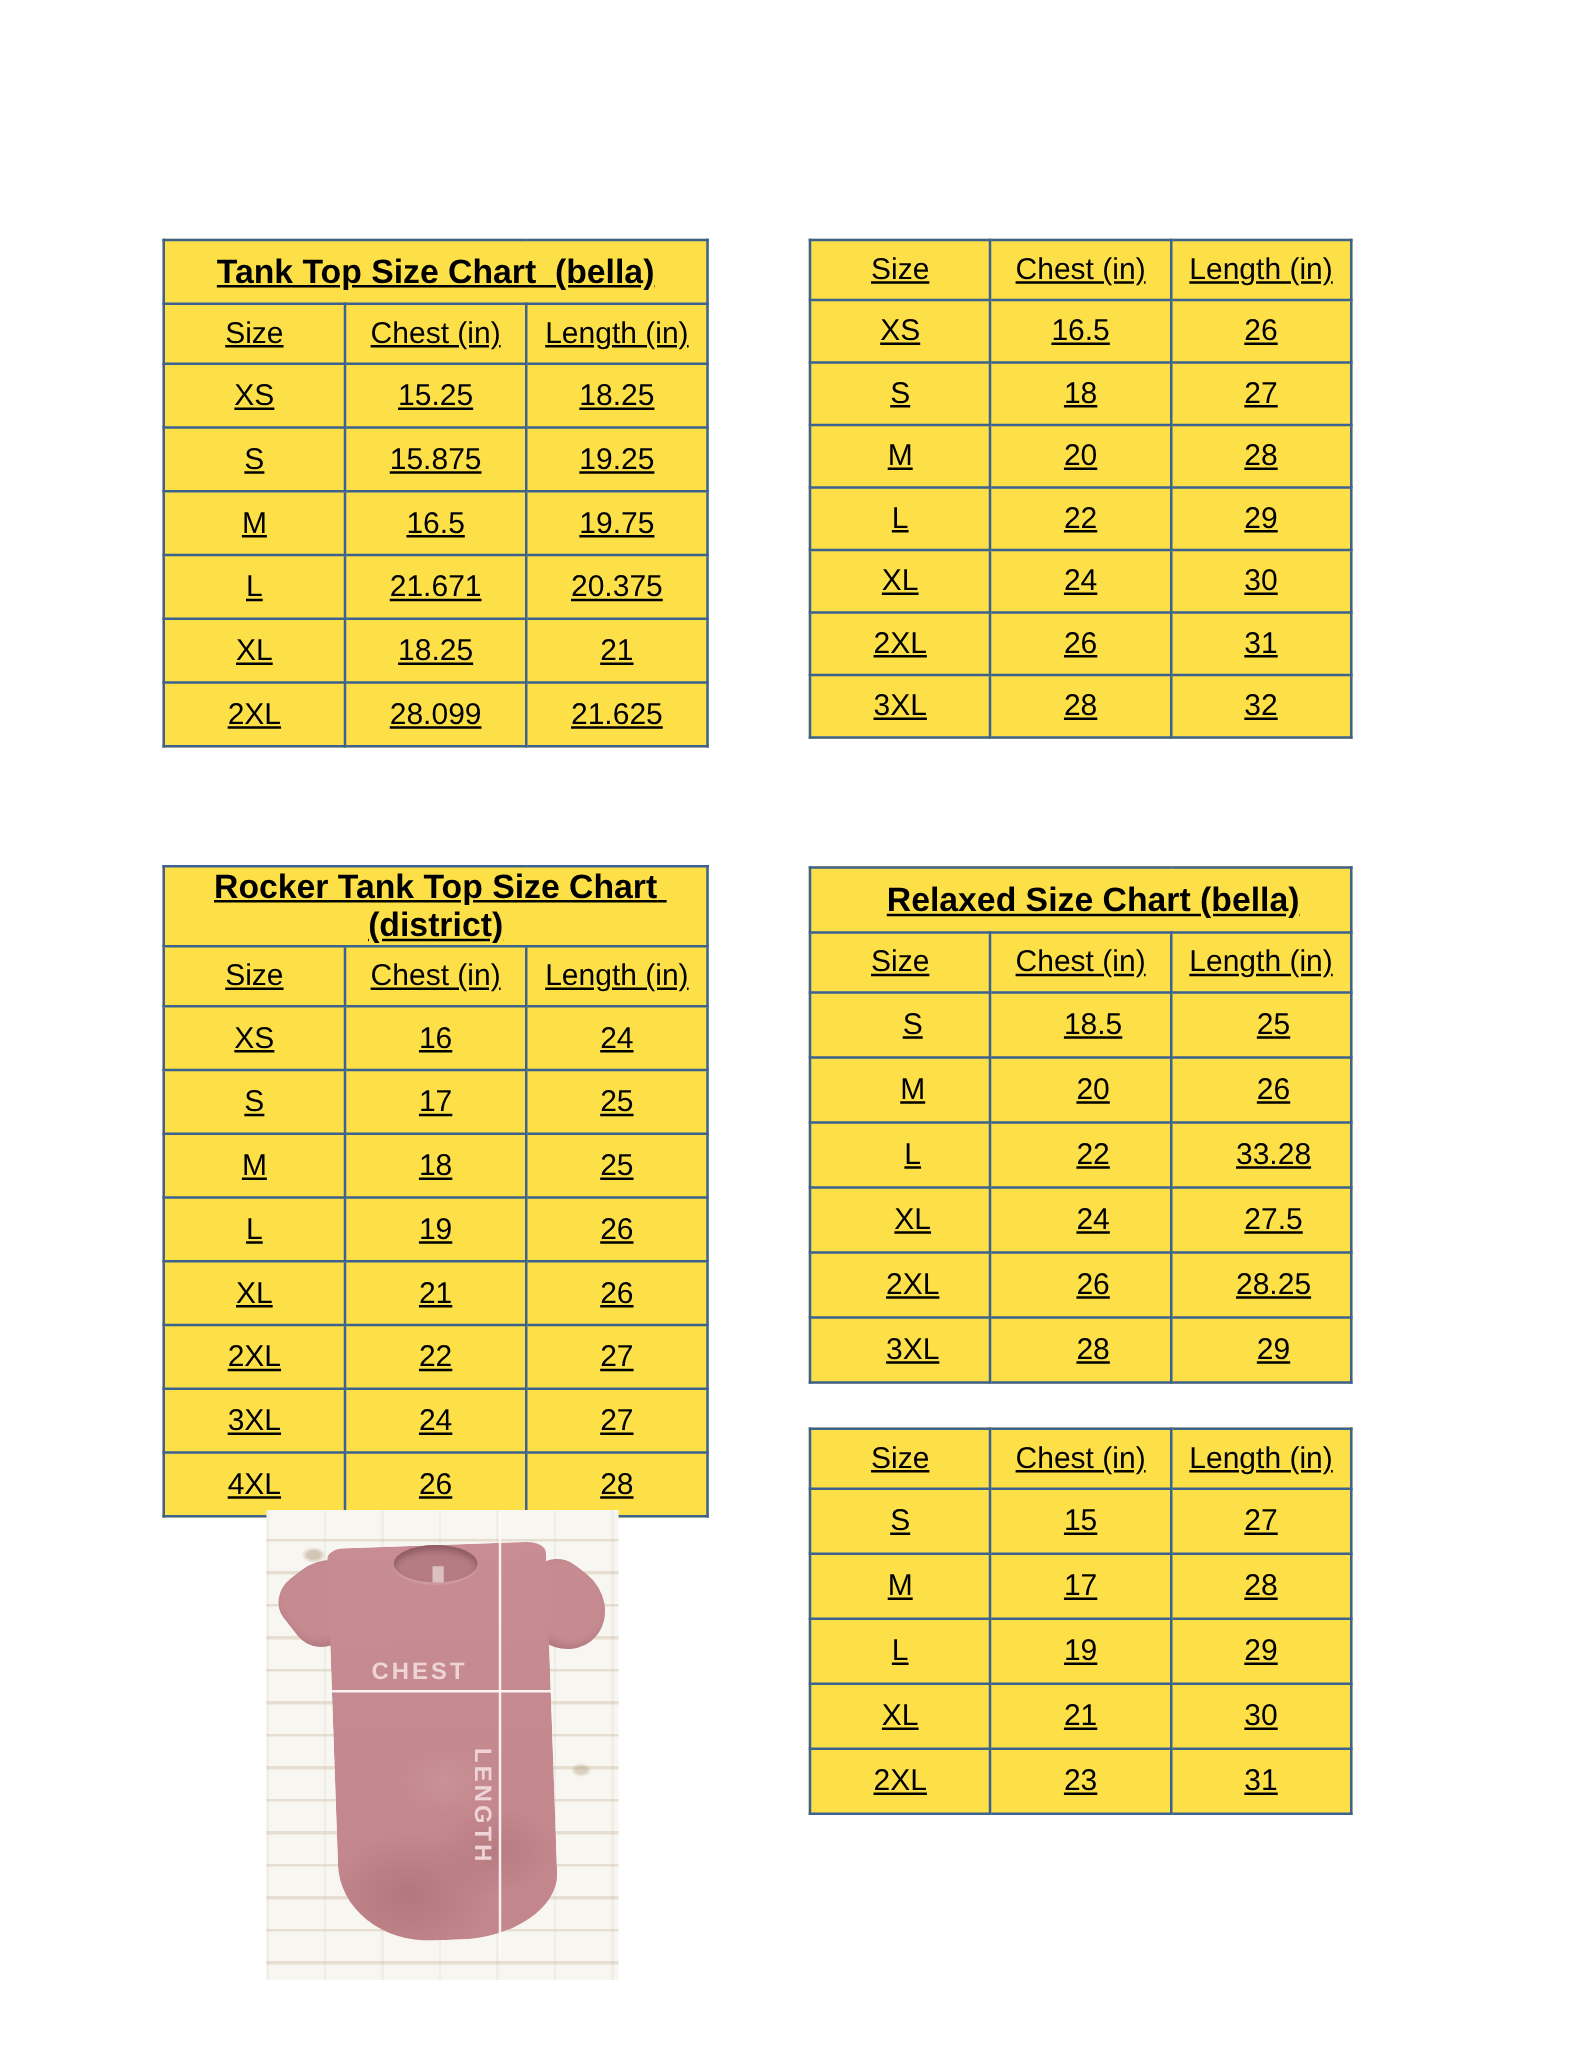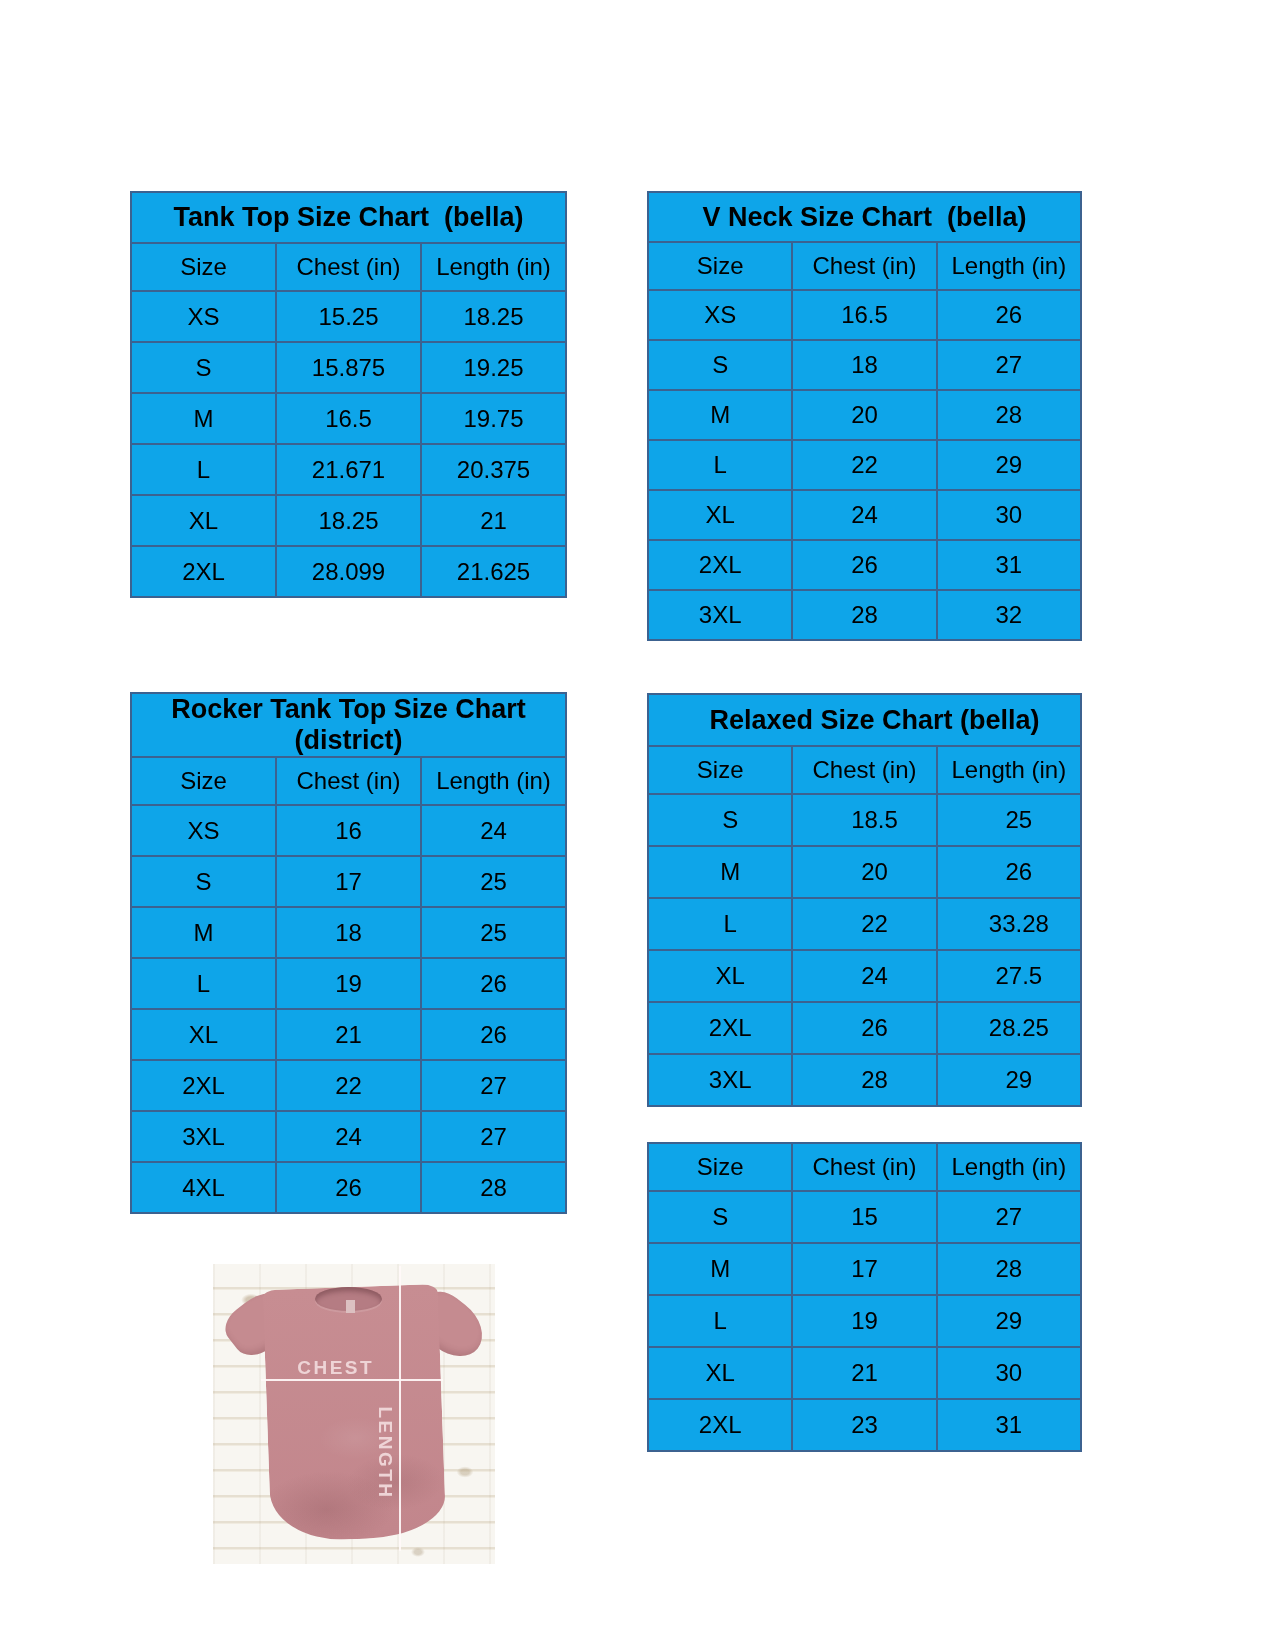--- a/index.html
+++ b/index.html
@@ -2,21 +2,21 @@
 <html><head>
 <meta charset="utf-8">
 <style>
   html,body{margin:0;padding:0;}
   body{
     width:1275px;height:1650px;position:relative;background:#ffffff;
     font-family:"Liberation Sans","DejaVu Sans",sans-serif;color:#000;
   }
   .size-table{position:absolute;}
   .size-table table{
-    border-collapse:collapse;width:100%;table-layout:fixed;background:#0ea5e9;
+    border-collapse:collapse;width:100%;table-layout:fixed;background:#fde047;text-decoration:underline;
   }
   .size-table td,.size-table th{
     border:2px solid #3c6290;text-align:center;vertical-align:middle;
     font-weight:400;font-size:24px;padding:0;
   }
   .size-table .title-row td{
     font-weight:700;font-size:27px;height:42px;white-space:pre-wrap;
   }
   .size-table .header-row th{height:46px;}
   
@@ -27,21 +27,21 @@
   #t-delta      tbody td{height:50px;}
 
   #t-tank-top{left:130px;top:191px;width:437px;}
   #t-v-neck  {left:647px;top:191px;width:435px;}
   #t-rocker  {left:130px;top:692px;width:437px;}
   #t-relaxed {left:647px;top:693px;width:435px;}
   #t-delta   {left:647px;top:1142px;width:435px;}
 
   
   .photo{
-    position:absolute;left:173px;top:1248px;width:282px;height:300px;
+    position:absolute;left:173px;top:1192px;width:282px;height:376px;
     overflow:hidden;
   }
   .wood{
     position:absolute;inset:0;
     background:
       radial-gradient(14px 9px at 38px 36px, rgba(165,140,105,.45) 0 35%, rgba(0,0,0,0) 70%),
       radial-gradient(12px 8px at 252px 208px, rgba(170,150,115,.4) 0 35%, rgba(0,0,0,0) 70%),
       radial-gradient(10px 7px at 205px 288px, rgba(160,140,110,.35) 0 35%, rgba(0,0,0,0) 70%),
       repeating-linear-gradient(90deg, rgba(140,120,90,.07) 0 2px, rgba(0,0,0,0) 2px 46px),
       repeating-linear-gradient(180deg, #f8f6f1 0 23px, #e6dfd1 23px 25px, #f0ebe0 25px 26px);
@@ -130,23 +130,20 @@
           <td>28.099</td>
           <td>21.625</td>
         </tr>
       </tbody>
   </table>
 </section>
 
 <section class="size-table" id="t-v-neck">
   <table>
     <tbody class="rows">
-      <tr class="title-row">
-        <td colspan="3">V Neck Size Chart  (bella)</td>
-      </tr>
       <tr class="header-row">
           <th>Size</th>
           <th>Chest (in)</th>
           <th>Length (in)</th>
         </tr>
     <tr class="data-row">
           <td>XS</td>
           <td>16.5</td>
           <td>26</td>
         </tr>

